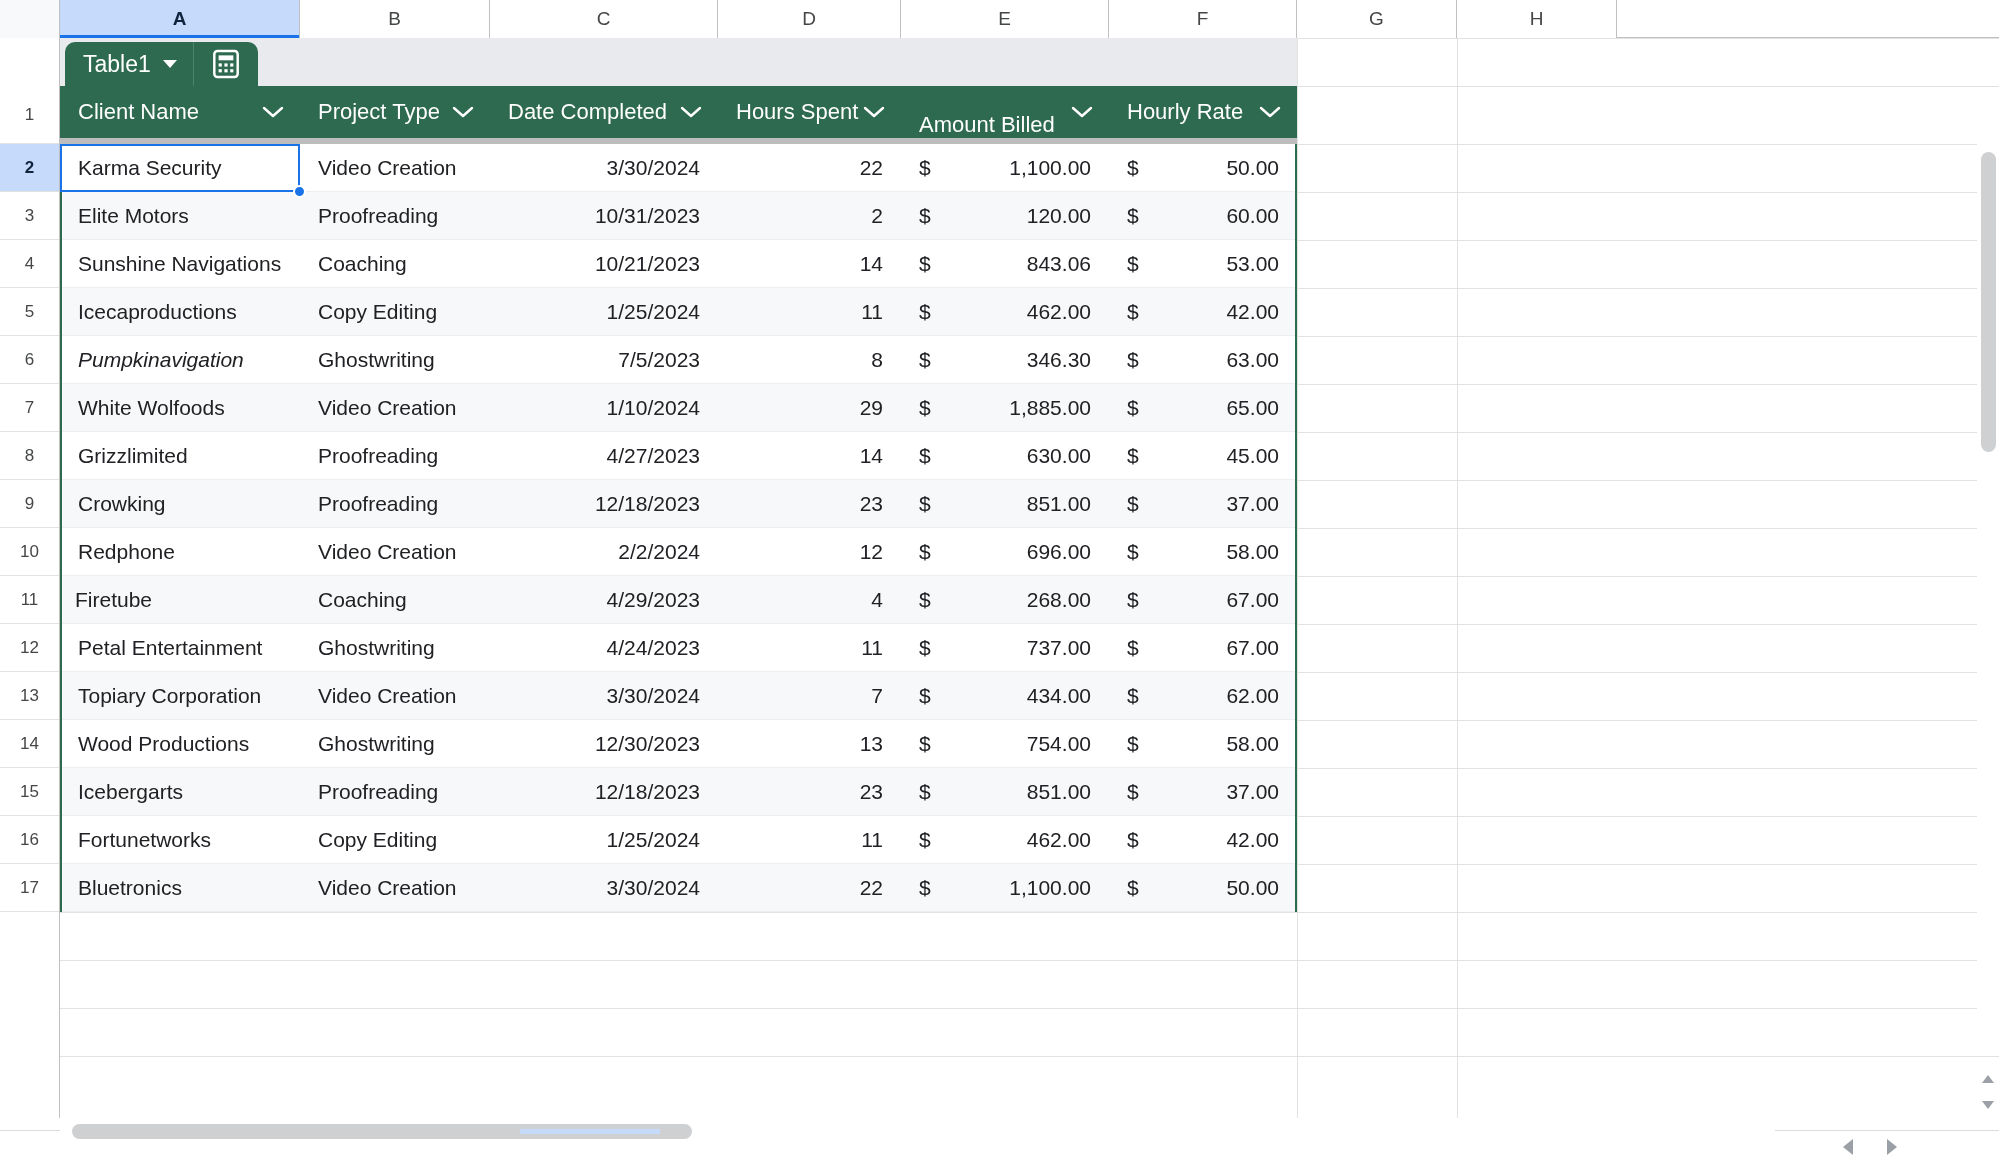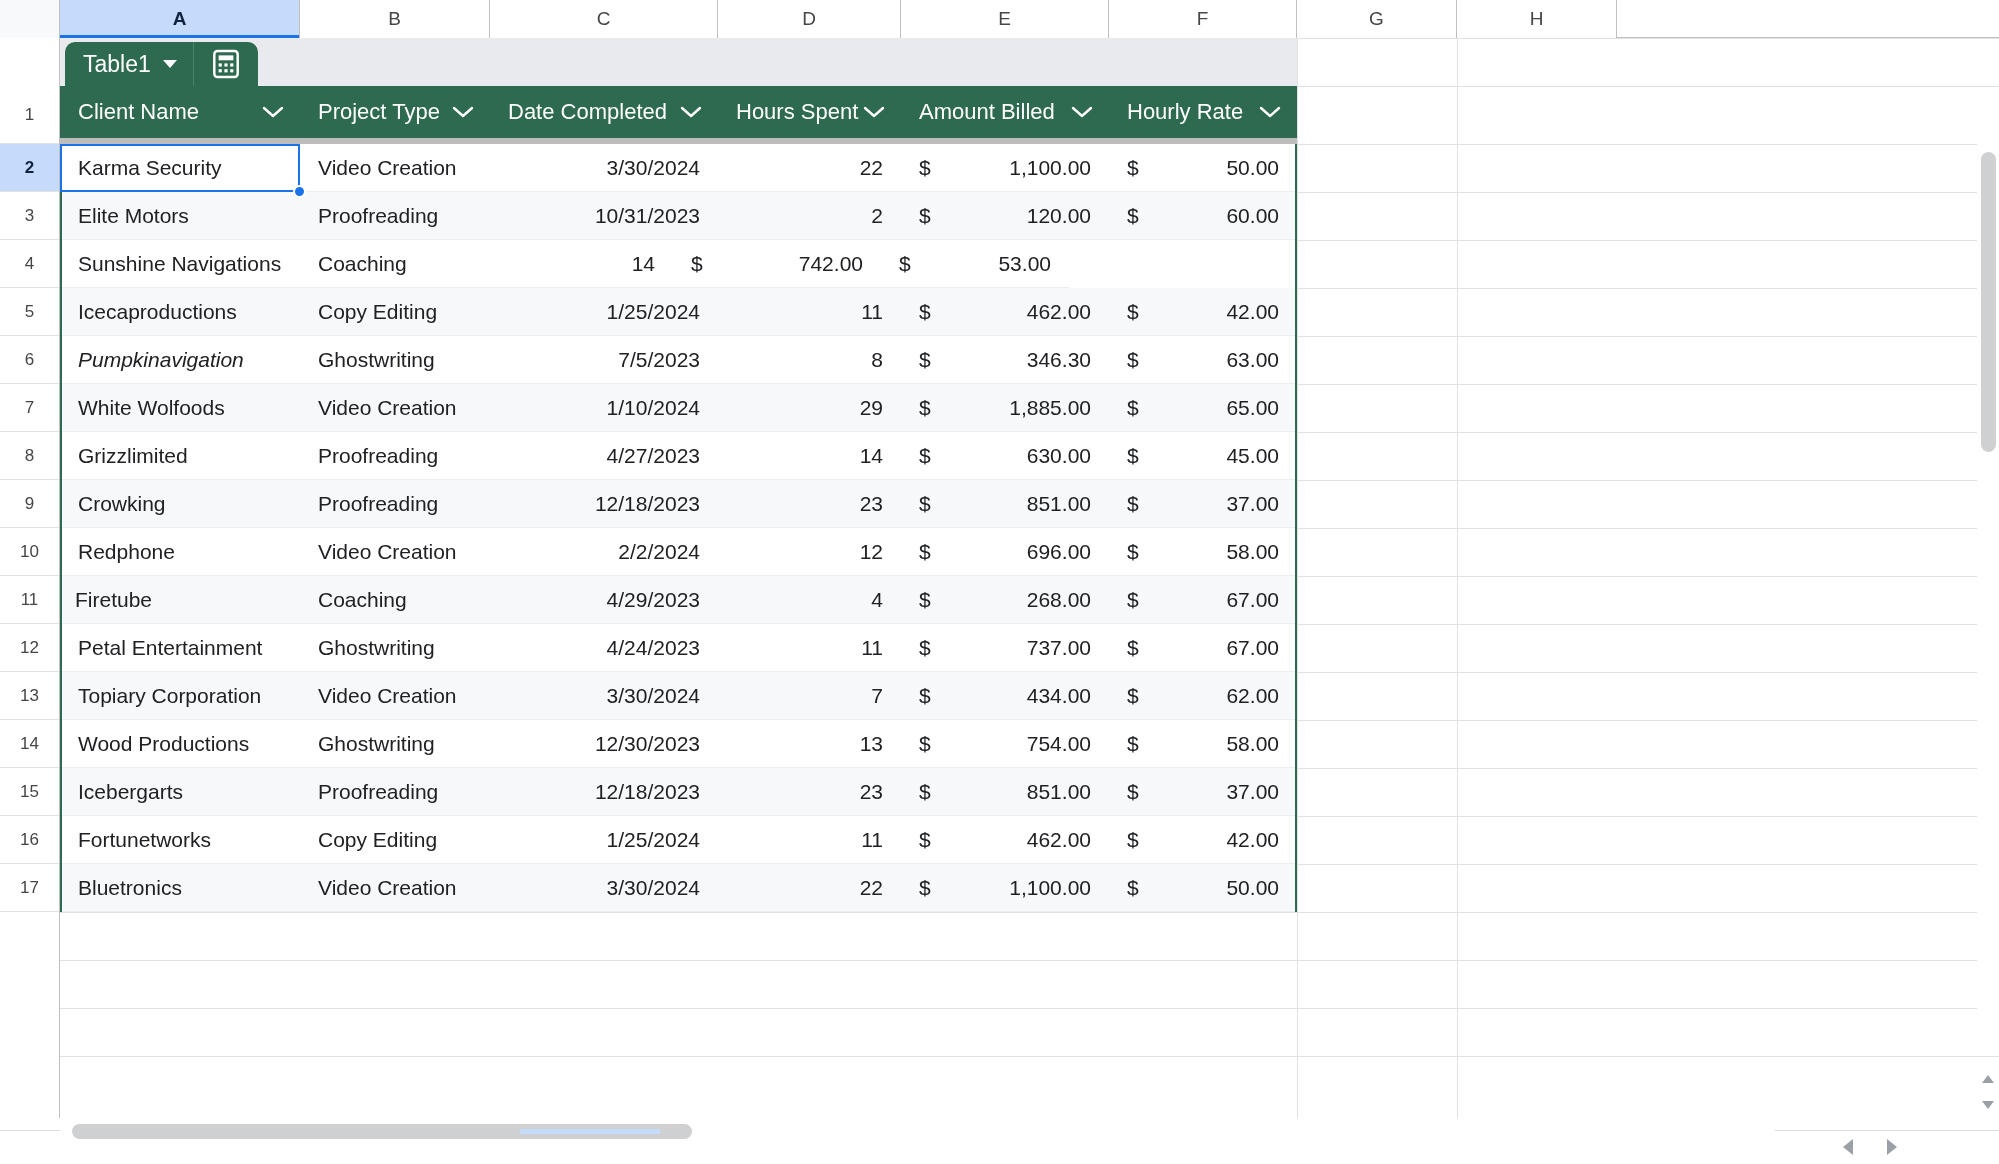--- a/index.html
+++ b/index.html
@@ -392,21 +392,21 @@
           <span class="th-chev"><svg width="22" height="14" viewBox="0 0 22 14">
               <path d="M2 3 L11 11 L20 3" stroke="#ffffff" stroke-width="2.4" fill="none" stroke-linecap="round" stroke-linejoin="round"></path>
             </svg></span>
         </div>
         <div class="th" style="width: 183px; flex: 0 0 183px;">
           <span class="th-label">Hours Spent</span>
           <span class="th-chev"><svg width="22" height="14" viewBox="0 0 22 14">
               <path d="M2 3 L11 11 L20 3" stroke="#ffffff" stroke-width="2.4" fill="none" stroke-linecap="round" stroke-linejoin="round"></path>
             </svg></span>
         </div>
-        <div class="th" style="width: 208px; flex: 0 0 208px;">
+        <div class="th" style="width: 208px; flex: 0 0 208px; align-items: flex-end;">
           <span class="th-label">Amount Billed</span>
           <span class="th-chev"><svg width="22" height="14" viewBox="0 0 22 14">
               <path d="M2 3 L11 11 L20 3" stroke="#ffffff" stroke-width="2.4" fill="none" stroke-linecap="round" stroke-linejoin="round"></path>
             </svg></span>
         </div>
         <div class="th" style="width: 188px; flex: 0 0 188px;">
           <span class="th-label">Hourly Rate</span>
           <span class="th-chev"><svg width="22" height="14" viewBox="0 0 22 14">
               <path d="M2 3 L11 11 L20 3" stroke="#ffffff" stroke-width="2.4" fill="none" stroke-linecap="round" stroke-linejoin="round"></path>
             </svg></span>
@@ -439,24 +439,25 @@
             <span>120.00</span>
           </div>
           <div class="td money" style="width: 188px; flex: 0 0 188px;">
             <span class="cur">$</span>
             <span>60.00</span>
           </div>
         </div>
         <div class="trow odd">
           <div class="td left" style="width: 240px; flex: 0 0 240px;">Sunshine Navigations</div>
           <div class="td left" style="width: 190px; flex: 0 0 190px;">Coaching</div>
+          <div class="td right" style="width: 228px; flex: 0 0 228px;">10/21/2023</div>
           <div class="td right" style="width: 183px; flex: 0 0 183px;">14</div>
           <div class="td money" style="width: 208px; flex: 0 0 208px;">
             <span class="cur">$</span>
-            <span>742.00</span>
+            <span>843.06</span>
           </div>
           <div class="td money" style="width: 188px; flex: 0 0 188px;">
             <span class="cur">$</span>
             <span>53.00</span>
           </div>
         </div>
         <div class="trow even">
           <div class="td left" style="width: 240px; flex: 0 0 240px;">Icecaproductions</div>
           <div class="td left" style="width: 190px; flex: 0 0 190px;">Copy Editing</div>
           <div class="td right" style="width: 228px; flex: 0 0 228px;">1/25/2024</div>

